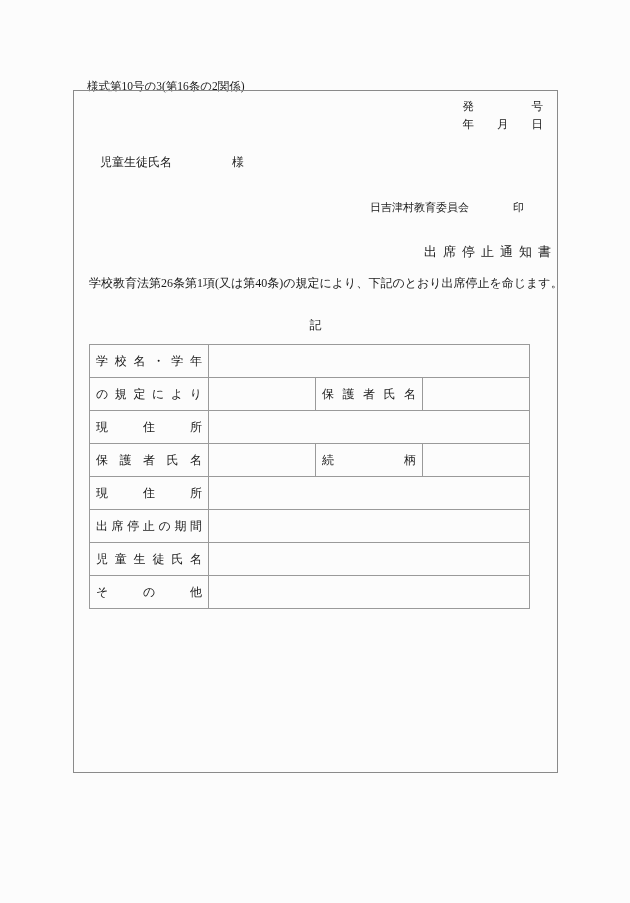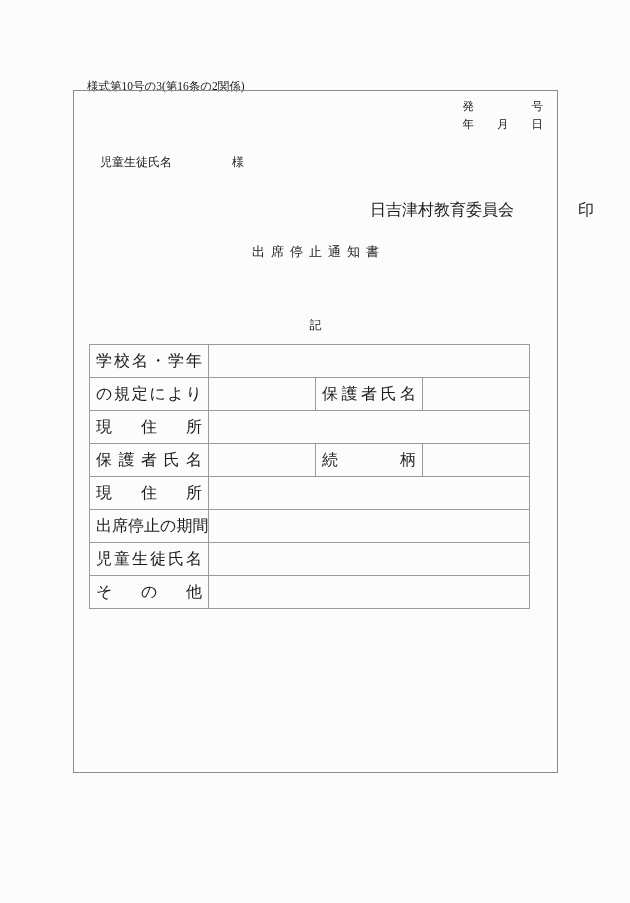--- a/index.html
+++ b/index.html
@@ -68,31 +68,31 @@
     top: 63px;
     font-size: 12px;
     white-space: pre;
   }
 
   
   #issuer {
     position: absolute;
     left: 296px;
     top: 109px;
-    font-size: 16px;
+    font-size: 11px;
     white-space: pre;
   }
 
   
   #doc-title {
     position: absolute;
     left: 0;
     right: 0;
     top: 152px;
-    text-align: center;
+    text-align: right;
     font-size: 13px;
     letter-spacing: 6px;
     text-indent: 6px;
   }
 
   
   #body-text {
     position: absolute;
     left: 15px;
     top: 184px;
@@ -114,21 +114,21 @@
   #form-table {
     position: absolute;
     left: 15px;
     top: 253px;
     width: 441px;
     border-collapse: collapse;
     table-layout: fixed;
   }
   #form-table td {
     border: 1px solid #9a9a9a;
-    font-size: 16px;
+    font-size: 12px;
     padding: 0 6px;
     height: 32px;
     vertical-align: middle;
     background: transparent;
     font-family: Liberation Mono, monospace;
   }
   td.label {
     width: 106px;
     text-align: justify;
     text-align-last: justify;
@@ -171,20 +171,21 @@
       <span class="line">発　　　　　号</span>
       <span class="line">年　　月　　日</span>
     </div>
 
     <div id="addressee">児童生徒氏名　　　　　様</div>
 
     <div id="issuer">日吉津村教育委員会　　　　印</div>
 
     <div id="doc-title">出席停止通知書</div>
 
+    <div id="body-text">学校教育法第26条第1項(又は第40条)の規定により、下記のとおり出席停止を命じます。</div>
 
     <div id="ki-marker">記</div>
 
     <table id="form-table">
       <tbody>
         <tr>
           <td class="label">
             <span>学校名・学年</span>
           </td>
           <td class="value" colspan="3"></td>

